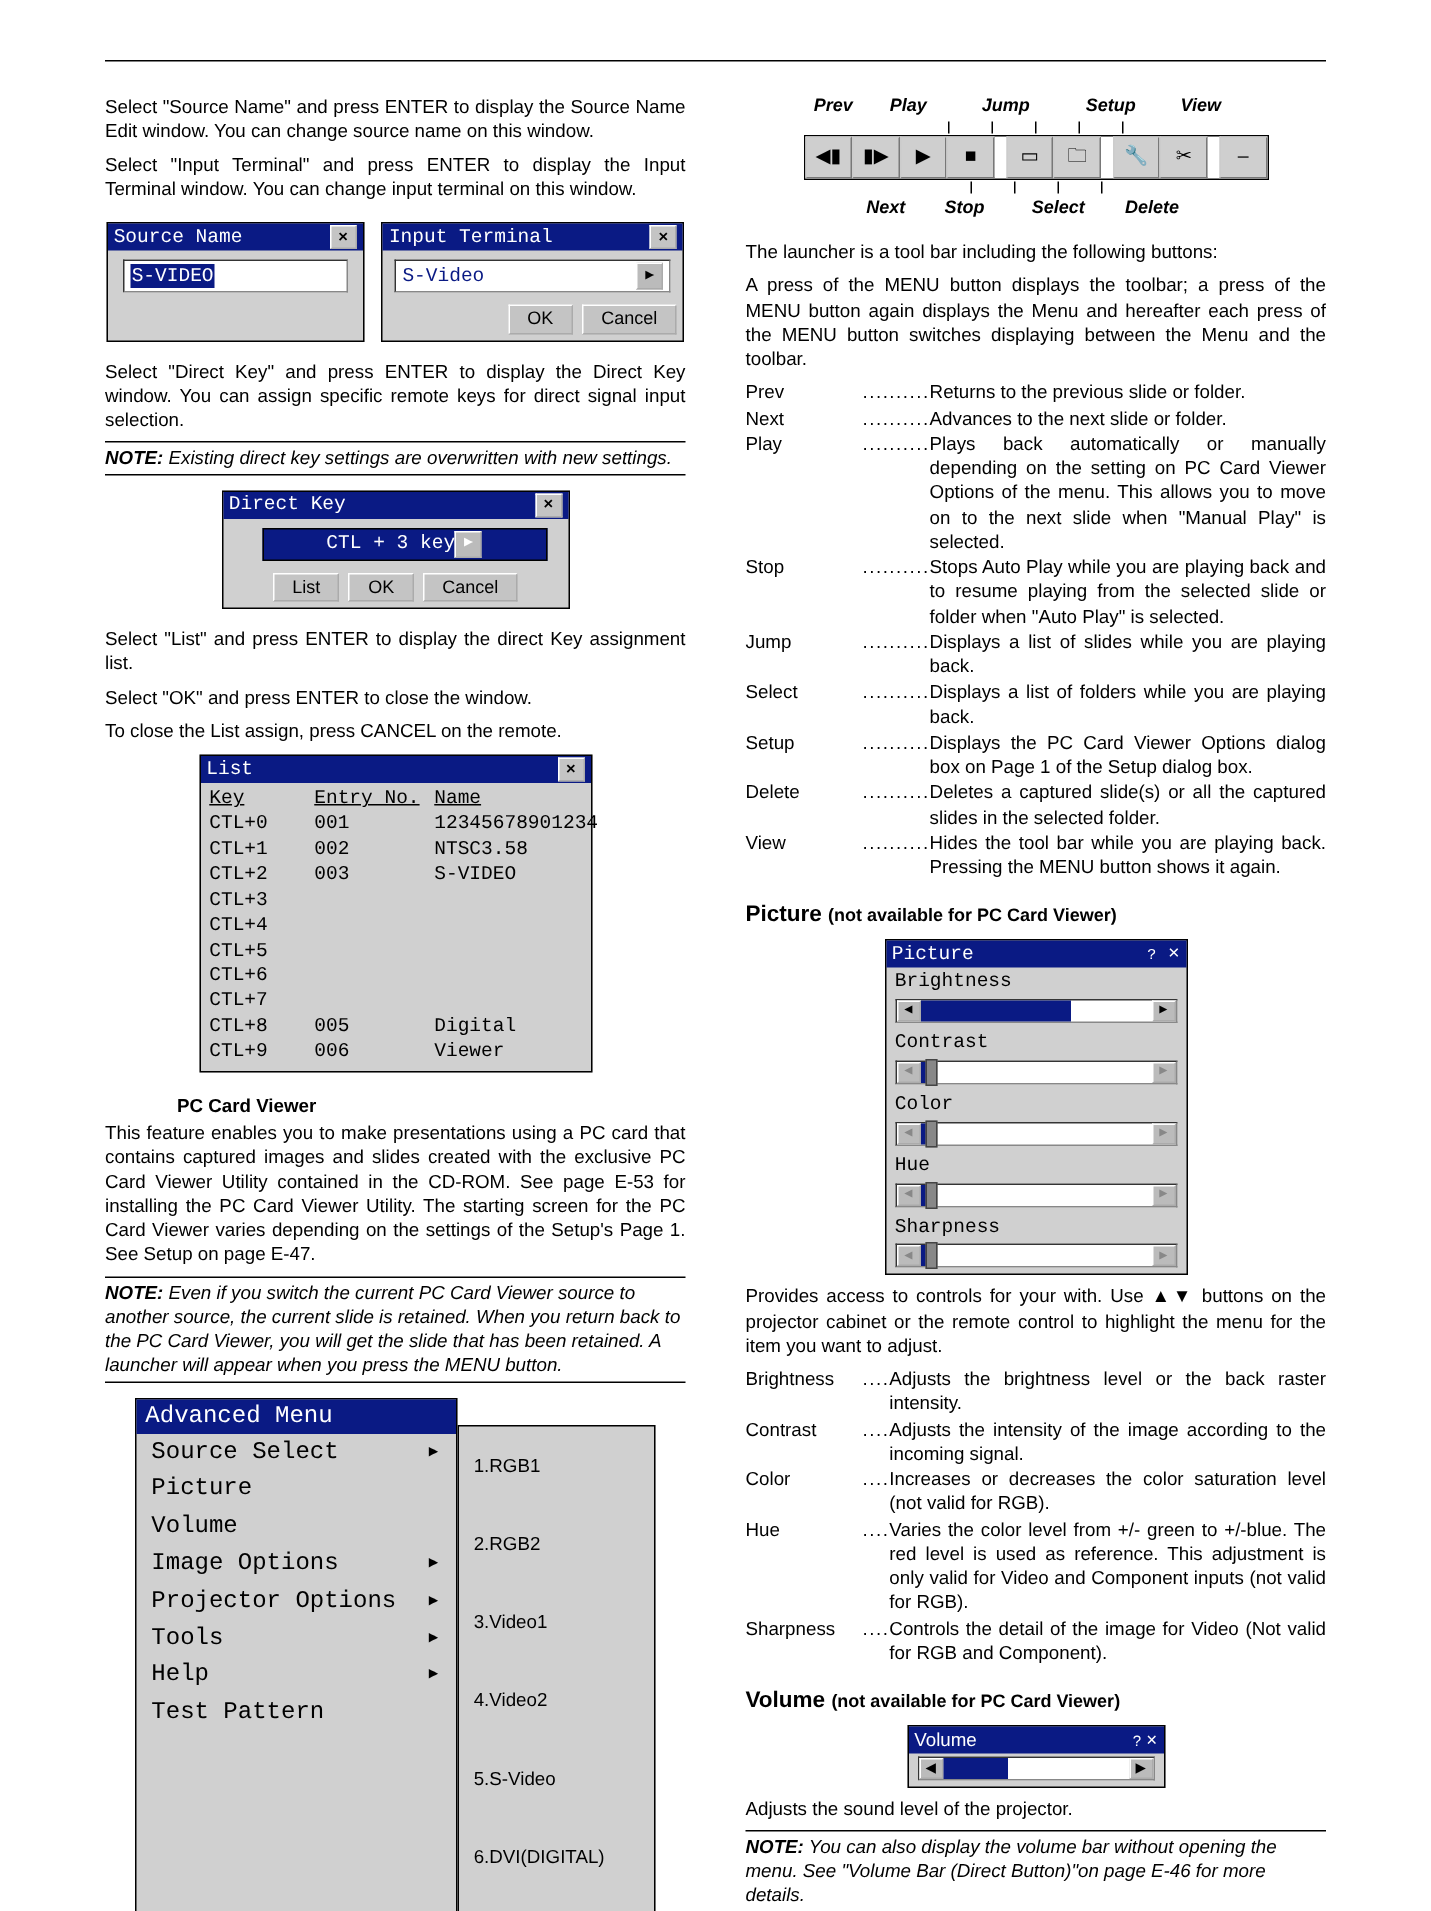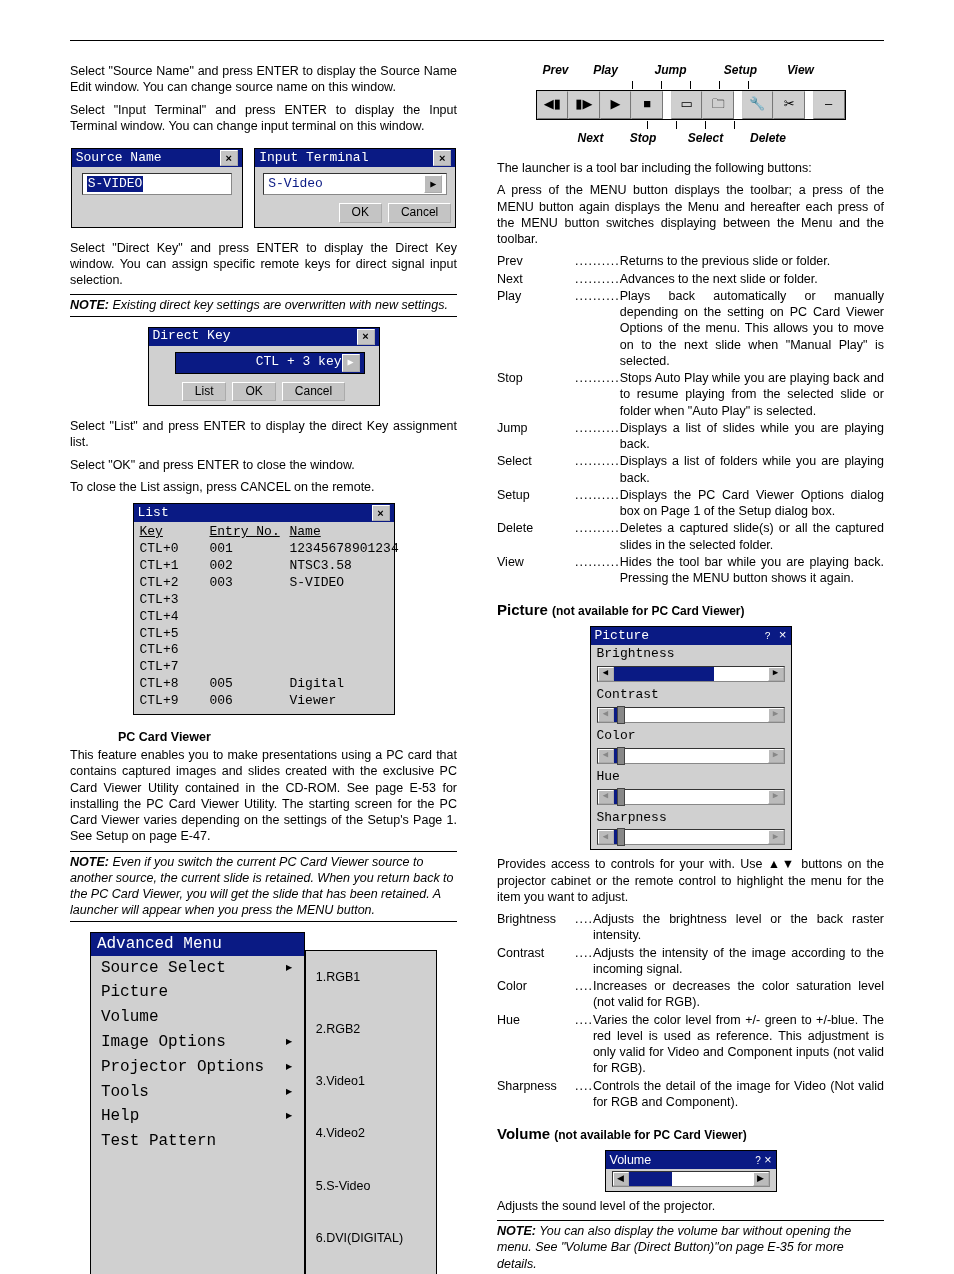--- a/index.html
+++ b/index.html
@@ -153,21 +153,21 @@
       <span class="nlabel">NOTE:</span>
       <span>Existing direct key settings are overwritten with new settings.</span>
     </div>
 
     <div class="win center" style="width:230px;">
       <div class="titlebar">
         <span>Direct Key</span>
         <span class="closebtn">×</span>
       </div>
       <div style="padding:6px 14px 4px 26px;">
-        <div class="input-field" style="justify-content:flex-end;background:#0a1a84;color:#fff;border:1.5px solid #000;">
+        <div class="input-field" style="justify-content:center;background:#0a1a84;color:#fff;border:1.5px solid #000;">
           <span>CTL + 3 key</span>
           <span class="dropdown-arrow">▶</span>
         </div>
       </div>
       <div class="btnrow" style="justify-content:center;">
         <span class="btn">List</span>
         <span class="btn">OK</span>
         <span class="btn">Cancel</span>
       </div>
     </div>
@@ -512,17 +512,17 @@
         <div class="track">
             <div class="fill" style="width:35%;"></div>
           </div>
         <span class="ar">▶</span>
       </div>
     </div>
 
     <p>Adjusts the sound level of the projector.</p>
     <div class="note">
       <span class="nlabel">NOTE:</span>
-      <span>You can also display the volume bar without opening the menu. See "Volume Bar (Direct Button)"on page E-35 for more details.</span>
+      <span>You can also display the volume bar without opening the menu. See "Volume Bar (Direct Button)"on page E-46 for more details.</span>
     </div>
 
   </div>
 </div>
 
 </body></html>

